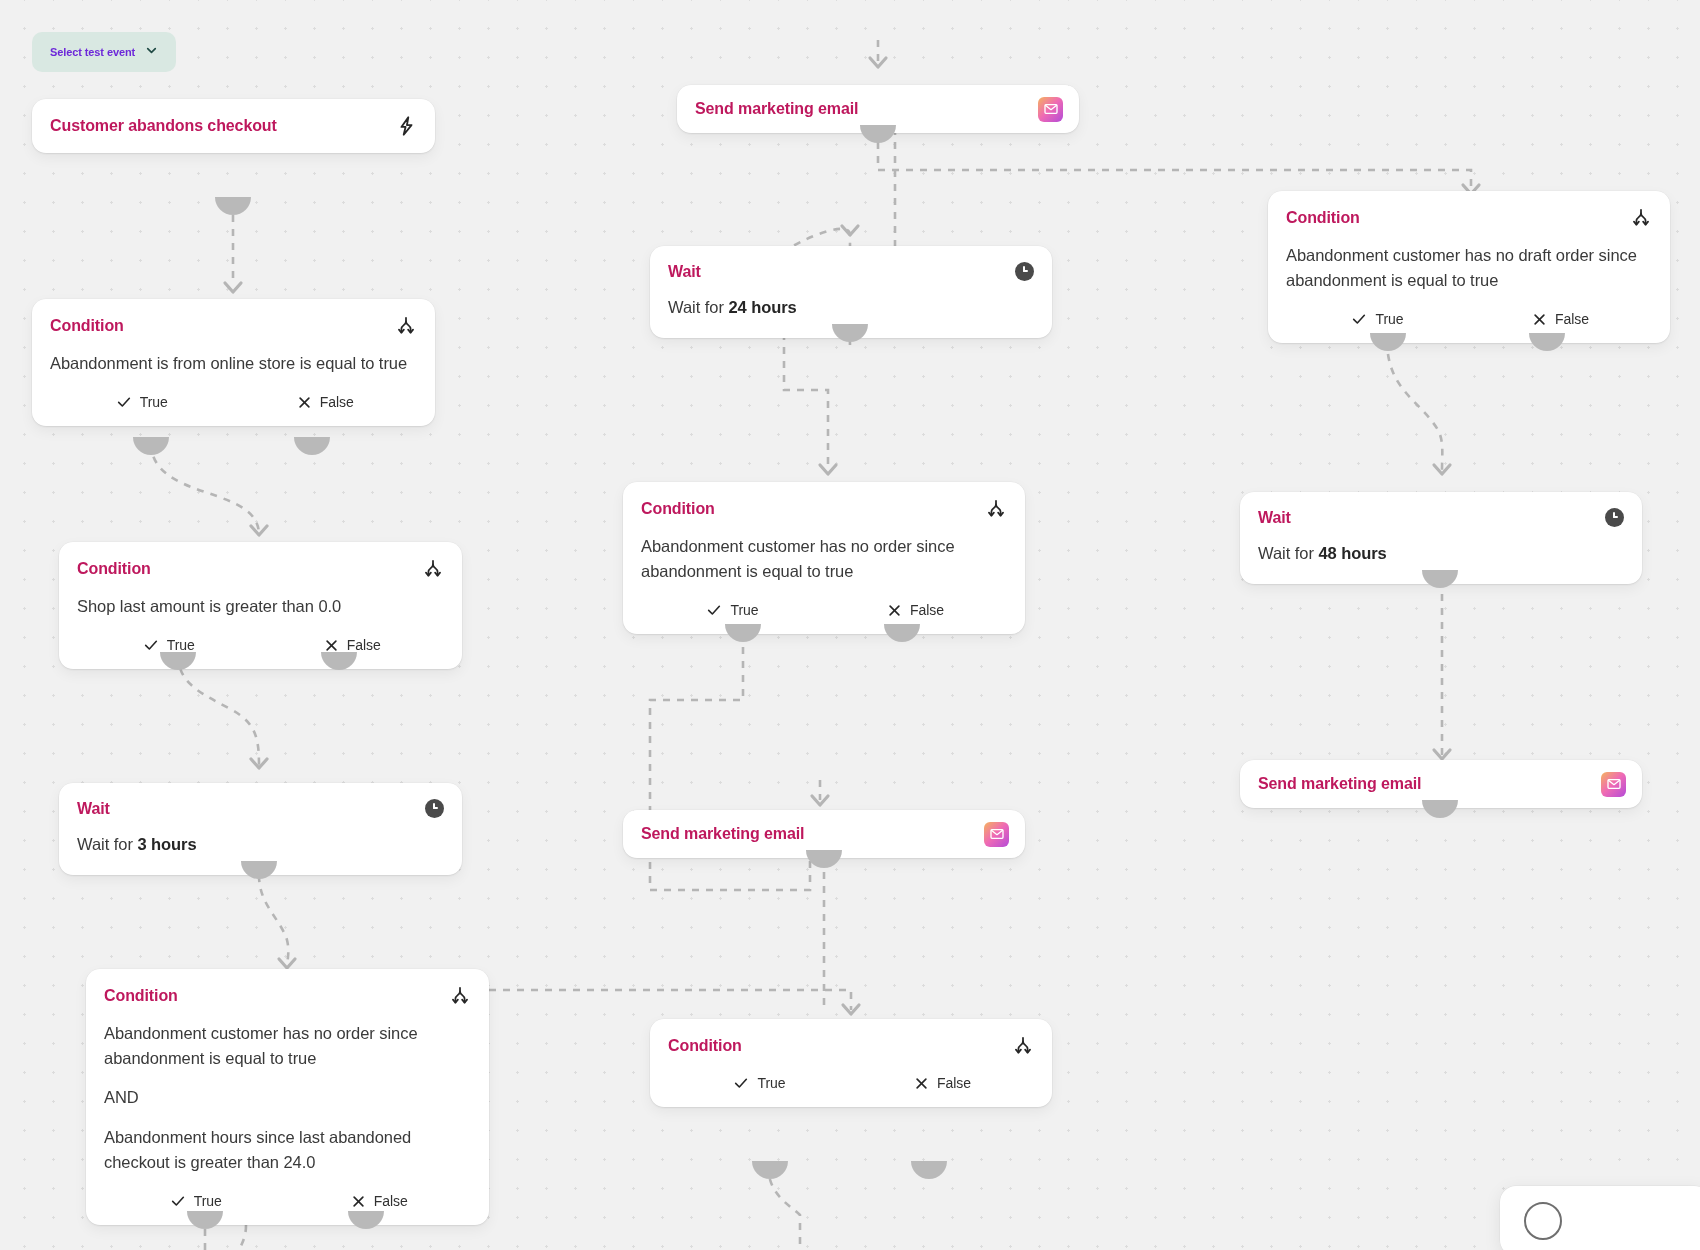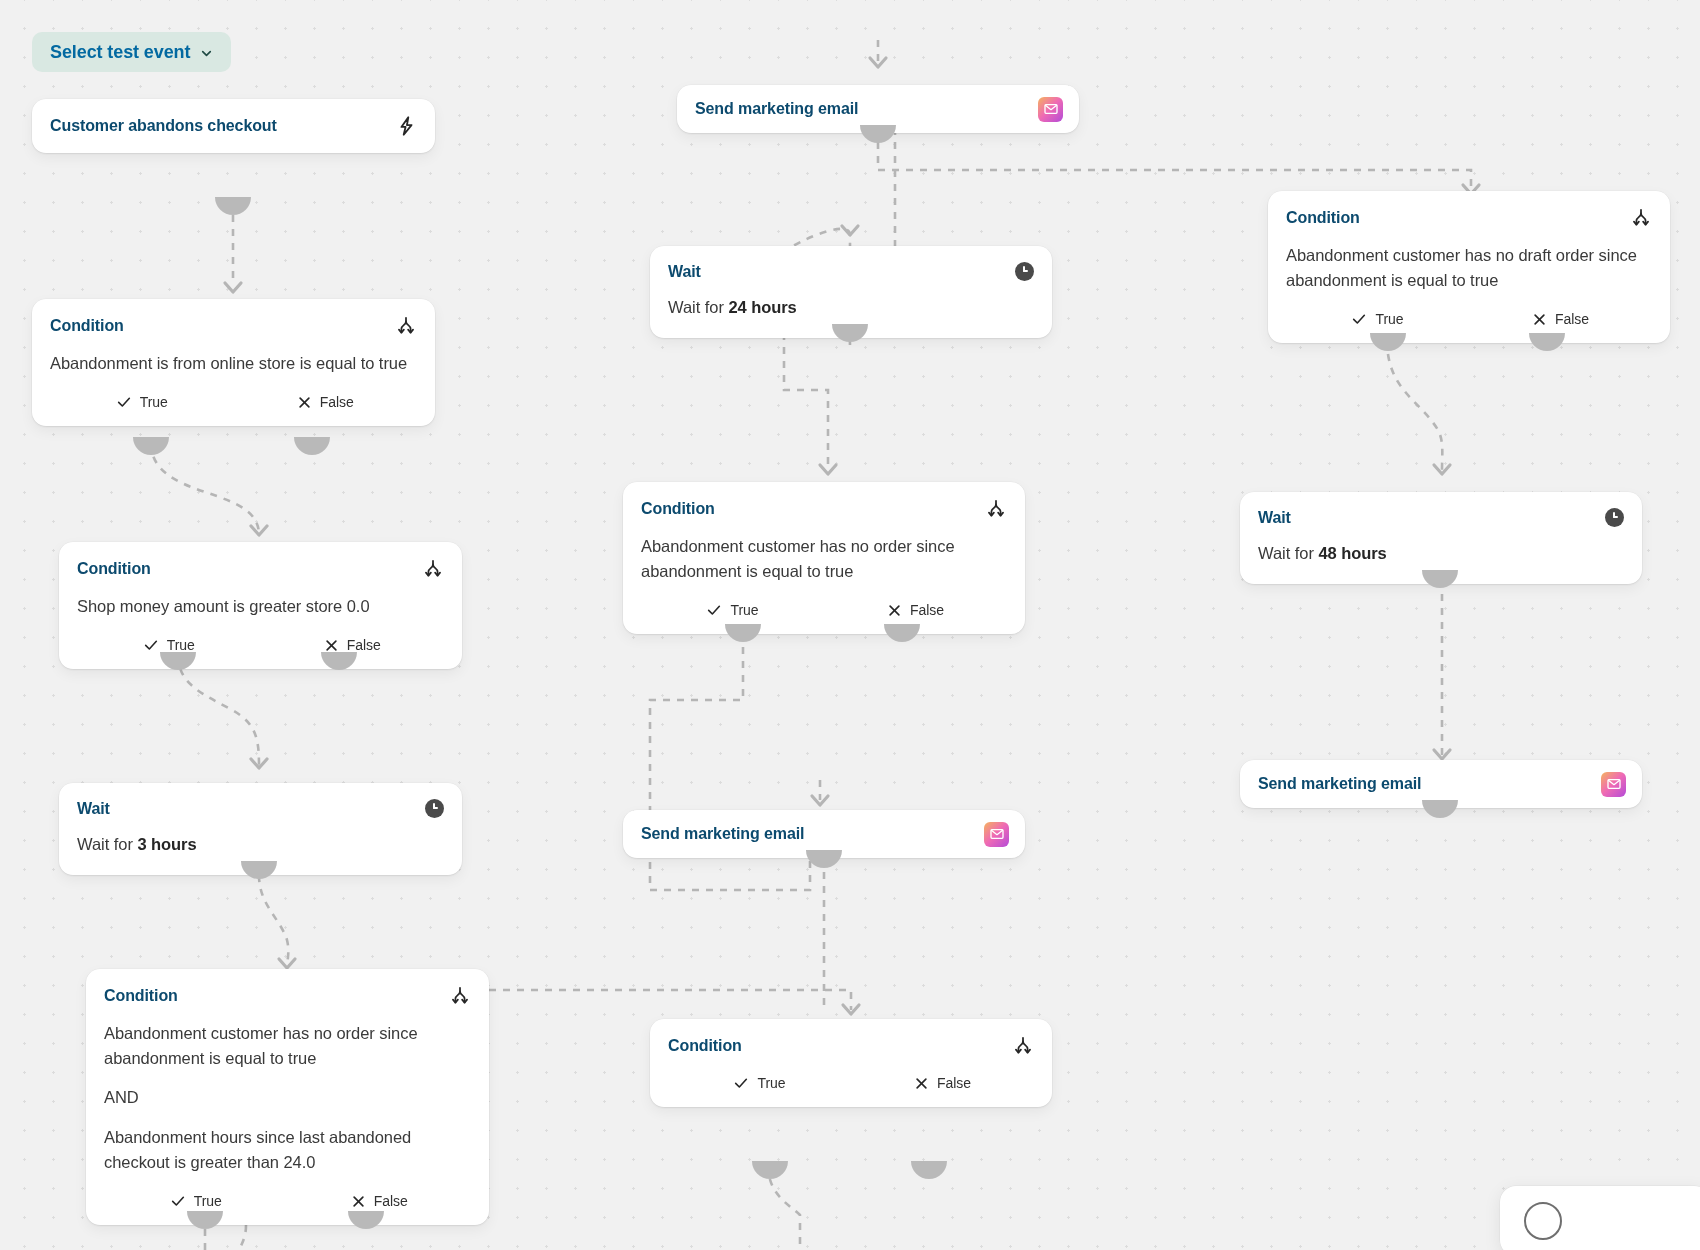--- a/index.html
+++ b/index.html
@@ -54,22 +54,22 @@
     position: absolute;
     left: 32px;
     top: 32px;
     height: 40px;
     display: flex;
     align-items: center;
     gap: 10px;
     padding: 0 18px;
     background: #d9e8e2;
     border-radius: 10px;
-    color: #0369a1;
-    font-size: 18px;
+    color: #6d28d9;
+    font-size: 11px;
     font-weight: 600;
     letter-spacing: -0.1px;
     cursor: pointer;
     user-select: none;
   }
   #test-event-btn .chev {
     display: block;
     width: 13px;
     height: 13px;
     margin-top: -3px;
@@ -89,21 +89,21 @@
   }
   .node .node-head {
     display: flex;
     align-items: center;
     justify-content: space-between;
     gap: 10px;
   }
   .node .node-title {
     font-size: 16px;
     font-weight: 700;
-    color: #0c4a6e;
+    color: #be185d;
     letter-spacing: -0.1px;
     line-height: 1.2;
   }
   .node .node-body {
     margin-top: 14px;
     font-size: 16.5px;
     color: #3a3a3a;
     line-height: 1.53;
     letter-spacing: -0.05px;
   }
@@ -311,21 +311,21 @@
       <div class="node-title">Condition</div>
       <span class="branch-icon icon-box">
         <svg viewBox="0 0 24 24" width="22" height="22" fill="none" stroke="#262626" stroke-width="1.9" stroke-linecap="round" stroke-linejoin="round">
             <path d="M12 3 V7 C12 11 7 11 7 15 V19"></path>
             <path d="M12 7 C12 11 17 11 17 15 V19"></path>
             <path d="M4.3 16 L7 19.2 L9.7 16"></path>
             <path d="M14.3 16 L17 19.2 L19.7 16"></path>
           </svg>
       </span>
     </div>
-    <div class="node-body">Shop money amount is greater store 0.0</div>
+    <div class="node-body">Shop last amount is greater than 0.0</div>
     <div class="branch-row">
       <div class="branch-btn">
         <svg viewBox="0 0 24 24" width="16" height="16" fill="none" stroke="#262626" stroke-width="2.4" stroke-linecap="round" stroke-linejoin="round">
             <path d="M4 12.5 L9.5 18 L20 6.5"></path>
           </svg>
         <span>True</span>
       </div>
       <div class="branch-btn">
         <svg viewBox="0 0 24 24" width="15" height="15" fill="none" stroke="#262626" stroke-width="2.6" stroke-linecap="round">
             <path d="M5 5 L19 19"></path>

